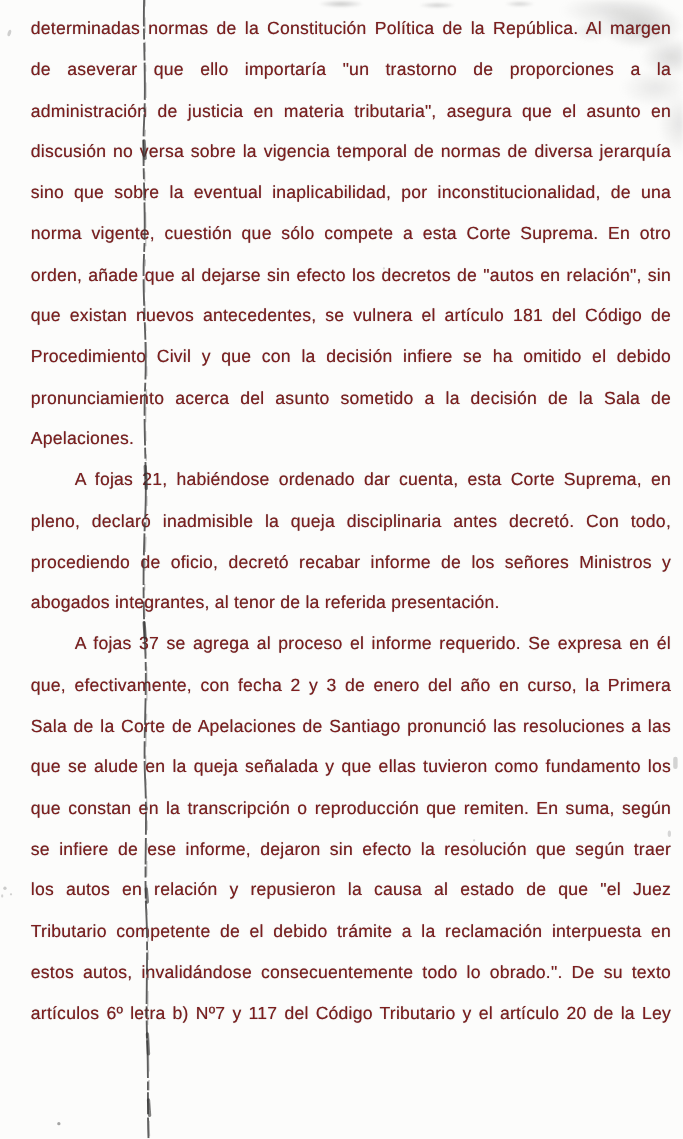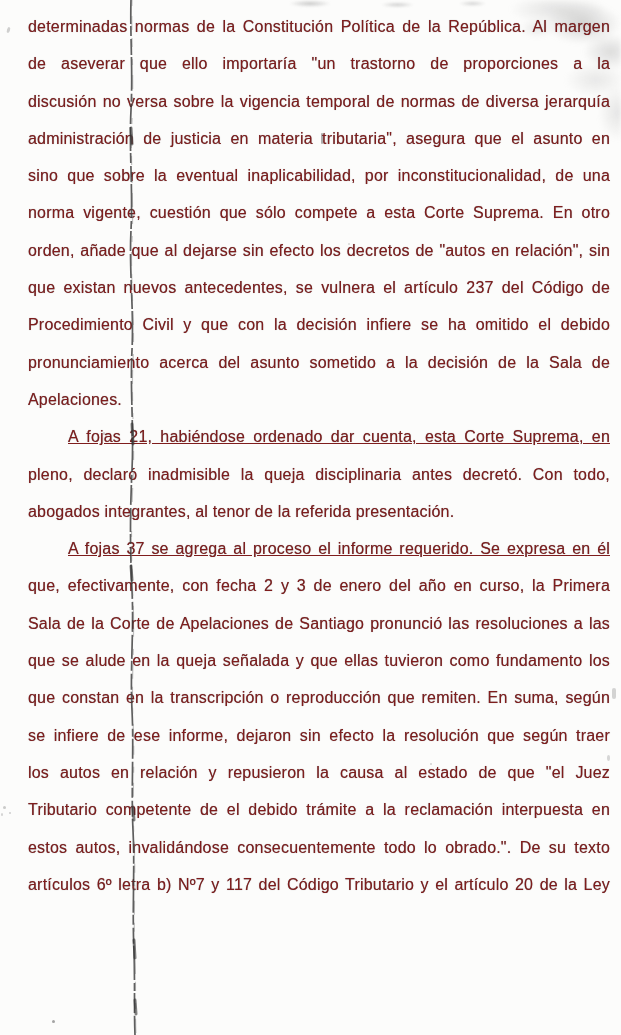--- a/index.html
+++ b/index.html
@@ -27,21 +27,21 @@
   }
   .ln {
     height: 37.3px;
     line-height: 37.3px;
     white-space: nowrap;
     text-align: justify;
     text-align-last: justify;
     text-shadow: 0 0 0.7px rgba(70,70,70,0.75);
   }
   .ln.end { text-align-last: left; }
-  .ln.ind { padding-left: 40px; text-decoration: underline; }
+  .ln.ind { padding-left: 40px; }
   
   .fold {
     position: absolute;
     left: 122px; top: 0;
     pointer-events: none;
   }
   
   .corner-noise {
     position: absolute; right: 0; top: 0;
     width: 210px; height: 235px;
@@ -93,31 +93,32 @@
   <div class="speck tick-l4"></div>
   <div class="speck edge-a"></div>
   <div class="speck edge-b"></div>
   <div class="speck dot-r1"></div>
   <div class="speck dot-m1"></div>
   <div class="speck dot-m2"></div>
 
   <div class="text-block">
     <div class="ln">determinadas normas de la Constitución Política de la República. Al margen</div>
     <div class="ln">de aseverar que ello importaría "un trastorno de proporciones a la</div>
+    <div class="ln">administración de justicia en materia tributaria", asegura que el asunto en</div>
     <div class="ln">discusión no versa sobre la vigencia temporal de normas de diversa jerarquía</div>
-    <div class="ln">administración de justicia en materia tributaria", asegura que el asunto en</div>
     <div class="ln">sino que sobre la eventual inaplicabilidad, por inconstitucionalidad, de una</div>
     <div class="ln">norma vigente, cuestión que sólo compete a esta Corte Suprema. En otro</div>
     <div class="ln">orden, añade que al dejarse sin efecto los decretos de "autos en relación", sin</div>
-    <div class="ln">que existan nuevos antecedentes, se vulnera el artículo 237 del Código de</div>
+    <div class="ln">que existan nuevos antecedentes, se vulnera el artículo 181 del Código de</div>
     <div class="ln">Procedimiento Civil y que con la decisión infiere se ha omitido el debido</div>
     <div class="ln">pronunciamiento acerca del asunto sometido a la decisión de la Sala de</div>
     <div class="ln end">Apelaciones.</div>
     <div class="ln ind">A fojas 21, habiéndose ordenado dar cuenta, esta Corte Suprema, en</div>
     <div class="ln">pleno, declaró inadmisible la queja disciplinaria antes decretó. Con todo,</div>
+    <div class="ln">procediendo de oficio, decretó recabar informe de los señores Ministros y</div>
     <div class="ln end">abogados integrantes, al tenor de la referida presentación.</div>
     <div class="ln ind">A fojas 37 se agrega al proceso el informe requerido. Se expresa en él</div>
     <div class="ln">que, efectivamente, con fecha 2 y 3 de enero del año en curso, la Primera</div>
     <div class="ln">Sala de la Corte de Apelaciones de Santiago pronunció las resoluciones a las</div>
     <div class="ln">que se alude en la queja señalada y que ellas tuvieron como fundamento los</div>
     <div class="ln">que constan en la transcripción o reproducción que remiten. En suma, según</div>
     <div class="ln">se infiere de ese informe, dejaron sin efecto la resolución que según traer</div>
     <div class="ln">los autos en relación y repusieron la causa al estado de que "el Juez</div>
     <div class="ln">Tributario competente de el debido trámite a la reclamación interpuesta en</div>
     <div class="ln">estos autos, invalidándose consecuentemente todo lo obrado.". De su texto</div>

